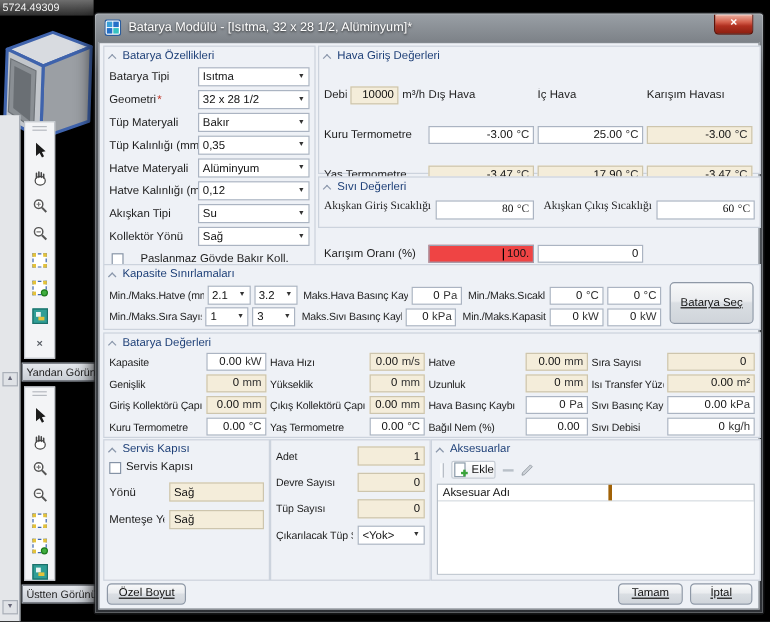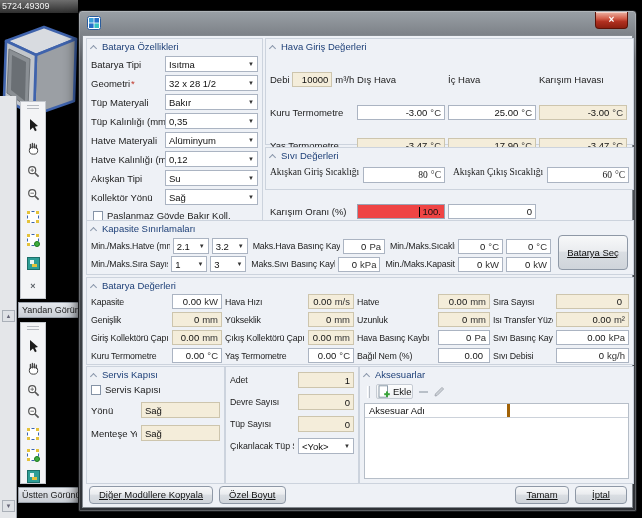--- a/index.html
+++ b/index.html
@@ -76,21 +76,21 @@
   .cb{width:10px;height:10px;background:#fff;border:1px solid #8593a6;flex:none;}
   .btn{height:18px;background:linear-gradient(#f7f8f9,#eaecef 45%,#dadee3 50%,#cfd4da);
     border:1px solid #8e98a6;border-radius:4px;display:inline-flex;align-items:center;
     justify-content:center;padding:0 9px;color:#111;white-space:nowrap;text-decoration:underline;}
 
   
   .bp-body{padding:4px 4px 0;}
   .bp-row{display:flex;align-items:center;margin-bottom:3px;}
   .bp-row .lbl{flex:0 0 74px;}
   .bp-row .dd{flex:1;}
-  .bp-cb{display:flex;align-items:center;gap:4px;margin:5px 2px 0;}
+  .bp-cb{display:flex;align-items:center;gap:14px;margin:5px 2px 0;}
 
   
   .air-body{padding:2px 4px 0;}
   .air-row{display:grid;grid-template-columns:84px 88px 88px 88px;column-gap:3px;
     align-items:center;margin-top:18px;}
   .air-head .lbl{color:#222;}
   .debi-wrap{display:flex;align-items:center;gap:3px;}
   .debi-wrap .fld{width:40px;height:15px;}
   .air-row .fld{height:15px;}
 
@@ -272,20 +272,21 @@
 
   <div class="dialog">
     <div class="titlebar">
       <svg class="title-icon" viewBox="0 0 14 14">
         <rect x="0.5" y="0.5" width="13" height="13" rx="2" fill="#fff" stroke="#2a5c9c"></rect>
         <rect x="2" y="2" width="4.6" height="4.6" fill="#3aa0d8"></rect>
         <rect x="7.4" y="2" width="4.6" height="4.6" fill="#2470c8"></rect>
         <rect x="2" y="7.4" width="4.6" height="4.6" fill="#2470c8"></rect>
         <rect x="7.4" y="7.4" width="4.6" height="4.6" fill="#35c2c2"></rect>
       </svg>
+      <span class="title-text">Batarya Modülü - [Isıtma, 32 x 28 1/2, Alüminyum]*</span>
     </div>
     <div class="close-btn"></div>
 
     <div class="client">
 
       <div class="panel" style="left:3px;top:2px;width:177px;height:185px;">
         <div class="p-h">
             <span class="chev"></span>
           <span>Batarya Özellikleri</span>
           </div>
@@ -658,21 +659,20 @@
         </div>
         <div class="acc-box">
           <div class="acc-th">
             <span class="c1">Aksesuar Adı</span>
           </div>
           <div class="acc-list"></div>
         </div>
       </div>
 
       <div class="footer">
-        <span class="btn">Diğer Modüllere Kopyala</span>
         <span class="btn">Özel Boyut</span>
         <span class="spacer"></span>
         <span class="btn" style="min-width:54px;">Tamam</span>
         <span class="btn" style="min-width:52px;">İptal</span>
       </div>
 
     </div>
   </div>
 </div>
 

